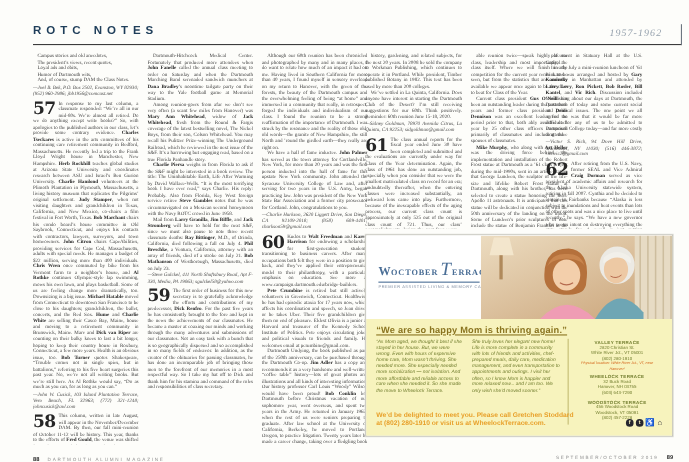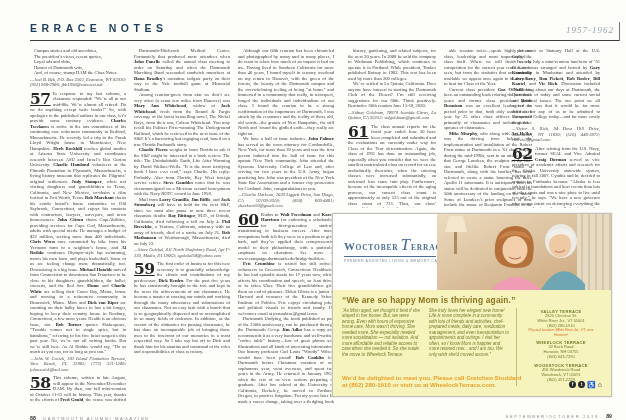--- a/index.html
+++ b/index.html
@@ -4,36 +4,36 @@
 <style>
   html,body{margin:0;padding:0;}
   body{width:626px;height:420px;position:relative;overflow:hidden;
        background:var(--page_bg,#fdfdfa);font-family:"Liberation Serif",serif;}
   [data-name]{box-sizing:border-box;}
 
   
   .hdr-title{position:absolute;left:30px;top:22px;font:bold 10.5px "Liberation Sans",sans-serif;
              letter-spacing:4.5px;color:var(--navy,#1f3e5a);}
   .hdr-rule{position:absolute;left:30px;right:6px;top:40px;border-top:1.3px solid #3c3c3c;}
-  .hdr-years{position:absolute;right:12px;top:25px;font:italic 9px "Liberation Serif",serif;
+  .hdr-years{position:absolute;right:24px;top:25px;font:italic 9px "Liberation Serif",serif;
              color:#95a1ad;letter-spacing:1px;}
   .hdr-tick{position:absolute;right:6px;top:22px;height:19px;border-right:1.2px solid #6d7680;}
 
   
   .col{position:absolute;top:48px;overflow:hidden;text-align:justify;
        font-size:4.6px;line-height:5.5px;color:#3b3b3b;}
   .col-l{width:96px;height:356px;}
-  .col-r{width:88px;height:160px;margin-left:16px;}
+  .col-r{width:88px;height:160px;}
   .verse{padding-left:4px;margin-bottom:1px;}
   .signoff{font-style:italic;color:#4a4a4a;margin:1px 0 3px;}
   .para{margin:0;}
   .para.ind{text-indent:5px;}
   .para b,.signoff b{color:#1d1d1d;font-family:"Liberation Serif",serif;}
   .drop{float:left;font:bold 15.5px/13px "DejaVu Serif",serif;color:#262626;
-        margin:1px 2.5px 0 0;letter-spacing:-0.5px;text-decoration:underline;}
+        margin:1px 2.5px 0 0;letter-spacing:-0.5px;}
   .sect{margin-top:2px;}
 
   
   .foot{position:absolute;font-family:"Liberation Sans",sans-serif;}
   .foot-l{left:30px;top:406px;}
   .foot-r{right:14px;top:404px;text-align:right;}
   .foot .pg{font-weight:bold;font-size:5.2px;color:#2e2e2e;}
   .foot .cap{font-size:4.2px;letter-spacing:1.6px;color:#8f8f8f;margin:0 3px;}
 
   
@@ -41,41 +41,41 @@
       border:0.5px solid #c2c2ba;box-shadow:0 0 0 0.5px #e4e4dc;}
   .ad-top{position:absolute;left:0;top:0;right:0;height:76px;background:#fff;}
   .ad-logo{position:absolute;left:11px;top:21px;width:100px;color:var(--logo_blue,#4a6e96);}
   .logo-line1{font:600 11px "Liberation Serif",serif;letter-spacing:0.5px;}
   .logo-line1 .lgT{font:italic 17px "Liberation Serif",serif;margin:0 0.5px 0 2px;}
   .logo-swash{border-top:0.8px solid var(--logo_blue,#4a6e96);width:92px;margin:0.5px 0 2px;}
   .logo-tag{font:5 3.6px "Liberation Sans",sans-serif;letter-spacing:0.55px;color:#7d8ba0;}
   .ad-photo{position:absolute;left:104px;top:0;right:0;height:76px;overflow:hidden;}
   .ad-yellow{position:absolute;left:0;top:76px;right:0;bottom:0;background:var(--ad_yellow,#f7f3bd);}
   .ad-headline{padding:5px 9px 2px;font:bold 8.4px "Liberation Sans",sans-serif;
-               color:var(--headline_olive,#8a7420);letter-spacing:0.2px;}
+               color:var(--headline_olive,#8a7420);letter-spacing:0.2px;text-decoration:underline;}
   .ad-cols{display:flex;padding:1px 8px 0 9px;}
   .ad-t{width:87px;font:italic 4.45px/5.45px "Liberation Sans",sans-serif;
         color:var(--olive,#707c2d);padding-right:6px;}
   .ad-addr{flex:1;border-left:0.7px solid #c4bb74;padding:1px 2px 0 4px;text-align:center;
            font-family:"Liberation Sans",sans-serif;color:var(--olive,#707c2d);}
   .loc{margin-bottom:3.5px;}
   .loc-name{font-weight:bold;font-size:4.1px;letter-spacing:0.3px;line-height:5px;}
   .loc-line{font-size:4px;line-height:4.8px;}
   .loc-note{font:italic 3.4px/4.2px "Liberation Sans",sans-serif;color:var(--orange_note,#d4681e);}
   .ad-cta{position:absolute;left:9px;bottom:7px;width:190px;
           font:bold 6.1px/7.6px "Liberation Sans",sans-serif;color:var(--orange_cta,#e8a02a);}
   .ad-icons{position:absolute;right:9px;bottom:8px;display:flex;gap:2px;align-items:center;}
   .icn{width:7px;height:7px;border-radius:50%;background:#26262f;color:#f7f3bd;
        font:bold 5px/7px "Liberation Sans",sans-serif;text-align:center;}
   .icn.sq{border-radius:1px;background:none;color:#26262f;font-size:7px;line-height:7px;width:auto;}
 </style>
 </head>
 <body data-name="magazine-spread">
 
-<div class="hdr-title" data-name="page-title">ERRACE NOTES</div>
+<div class="hdr-title" data-name="page-title">ROTC NOTES</div>
 <div class="hdr-rule" data-name="header-rule"></div>
 <div class="hdr-years" data-name="header-years-range">1957-1962</div>
 <div class="hdr-tick" data-name="header-tick-rule"></div>
 
 <div class="col col-l" style="left:30px" data-name="notes-column-1">
     <div class="verse" data-name="intro-verse">Campus stories and old anecdotes,<br>The president’s views, recent quotes,<br>Loyal ads and obits,<br>Humor of Dartmouth wits,<br>And, of course, stump DAM the Class Notes.</div>
     <div class="signoff" data-name="secretary-signoff">—Joel B. Bek, P.O. Box 2502, Evanston, WY 82930; (952) 960-2986; jbb1956@comcast.net</div>
     <div class="para sect" data-name="class-section-57"><span class="drop" data-name="dropcap-57">57</span>In response to my last column, a classmate responded: “We’re all in our mid-80s. We’re almost all retired. Do we do anything except write books?” So, with apologies to the published authors in our class, let’s provide some contrary evidence. <b>Charles Tseckares</b> is active in the arts committees of his continuing care retirement community in Bedford, Massachusetts. He recently led a trip to the Frank Lloyd Wright house in Manchester, New Hampshire. <b>Herb Rockhill</b> teaches global studies at Arizona State University and coordinates research between ASU and Israel’s Ben Gurion University. <b>Charlie Hamlond</b> volunteers at the Plimoth Plantation in Plymouth, Massachusetts, a living history museum that replicates the Pilgrims’ original settlement. <b>Judy Stamper</b>, when not visiting daughters and grandchildren in Texas, California, and New Mexico, co-chairs a film festival in Fort Worth, Texas. <b>Bob Marchant</b> chairs his condo board’s house committee in Old Saybrook, Connecticut, and enjoys his contacts with contractors, lawyers, surveyors, and town homeowners. <b>John Citron</b> chairs CapeAbilities, providing services for Cape Cod, Massachusetts, adults with special needs. He manages a budget of $22 million, serving more than 400 individuals. <b>Chris Wren</b> once commuted by bike from his Vermont farm to a neighbor’s house, and <b>Al Rothke</b> continues Olympic-style lap swimming, mows his own lawn, and plays basketball. Some of us are feeling change more dramatically, too. Downsizing is a big issue. <b>Michael Hatable</b> moved from Connecticut to downtown San Francisco to be close to his daughters; grandchildren, the ballet, concerts, and the Red Sox. <b>Hume</b> and <b>Charlie White</b> are selling their Casco Bay, Maine, house and moving to a retirement community in Brunswick, Maine. Marv and <b>Dick van Riper</b> are counting on their balky knees to last a bit longer, hoping to keep their country house in Roxbury, Connecticut, a few more years. Health is an obvious issue, too. <b>Bob Turner</b> quotes Shakespeare, “Trouble comes not in single spies, but in battalions,” referring to his five heart surgeries this past year. No, we’re not all writing books. But we’re still here. As Al Rothke would say, “Do as much as you can, for as long as you can.”</div>
     <div class="signoff" data-name="secretary-signoff">—John W. Cusick, 103 Island Plantation Terrace, Vero Beach, FL 32963; (772) 321-1248; johncusick@aol.com</div>
     <div class="para sect" data-name="class-section-58"><span class="drop" data-name="dropcap-58">58</span>This column, written in late August, will appear in the November/December DAM. By then, our fall mini-reunion of October 11-12 will be history. This year, thanks to the efforts of <b>Fred Gould</b>, the venue was shifted from the motor lodge inn to the closer, more accessible Courtyard by Marriott near the</div>

